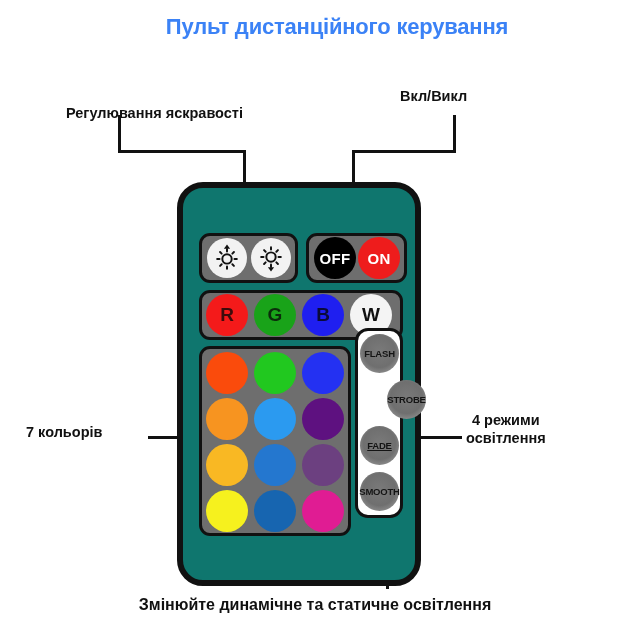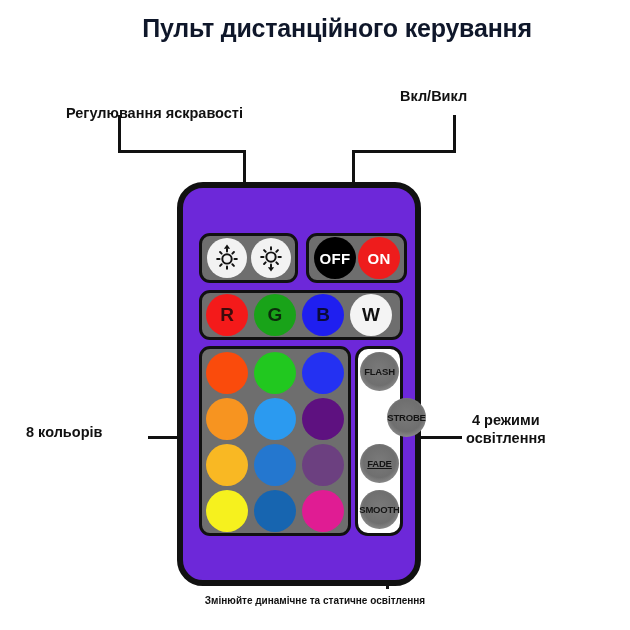--- a/index.html
+++ b/index.html
@@ -8,47 +8,47 @@
     background: #ffffff;
     font-family: "Liberation Sans", sans-serif;
     overflow: hidden;
   }
   #stage { position: relative; width: 630px; height: 630px; background: #fff; }
 
   
   .title {
     position: absolute; left: 0; top: 14px; width: 630px;
     text-align: center;
-    font-size: 25px; font-weight: bold; color: #0f172a;
+    font-size: 22px; font-weight: bold; color: #3b82f6;
     letter-spacing: -0.2px;
     padding-left: 44px;
   }
   .calloutLabel {
     position: absolute;
     font-size: 14.5px; font-weight: bold; color: #111;
     line-height: 1.22;
     white-space: pre-line;
   }
   #lbl-brightness { left: 26px;  top: 105px; margin-left: 40px; }
   #lbl-power      { left: 400px; top: 88px; }
   #lbl-colors     { left: 26px;  top: 424px; }
   #lbl-modes      { left: 466px; top: 412px; text-align: center; }
-  #lbl-bottom     { left: 0; top: 595px; width: 630px; text-align: center; font-size: 10px; }
+  #lbl-bottom     { left: 0; top: 595px; width: 630px; text-align: center; font-size: 16px; }
 
   
   .ln { position: absolute; background: #111; }
   .lnH { height: 3px; }
   .lnV { width: 3px; }
   .dot { position: absolute; width: 7px; height: 7px; border-radius: 50%; background: #111; }
 
   
   #remote {
     position: absolute; left: 177px; top: 182px;
     width: 244px; height: 404px;
-    background: #6d28d9;
+    background: #0f766e;
     border: 6px solid #111;
     border-radius: 26px;
   }
 
   
   .panel {
     position: absolute;
     background: #6e6e6e;
     border: 3px solid #111;
     border-radius: 11px;
@@ -108,21 +108,21 @@
 </style>
 </head>
 <body>
 
 <div id="stage">
 
   <div class="title">Пульт дистанційного керування</div>
 
   <div class="calloutLabel" id="lbl-brightness">Регулювання яскравості</div>
   <div class="calloutLabel" id="lbl-power">Вкл/Викл</div>
-  <div class="calloutLabel" id="lbl-colors">8 кольорів</div>
+  <div class="calloutLabel" id="lbl-colors">7 кольорів</div>
   <div class="calloutLabel" id="lbl-modes">4 режими
 освітлення</div>
   <div class="calloutLabel" id="lbl-bottom">Змінюйте динамічне та статичне освітлення</div>
 
   <div class="ln lnV" style="left:118px; top:115px; height:38px;"></div>
   <div class="ln lnH" style="left:118px; top:150px; width:128px;"></div>
   <div class="ln lnV" style="left:243px; top:150px; height:102px;"></div>
 
   <div class="ln lnV" style="left:453px; top:115px; height:38px;"></div>
   <div class="ln lnH" style="left:352px; top:150px; width:104px;"></div>
@@ -177,21 +177,21 @@
       <div class="btnRound pwrBtn" id="btn-on">ON</div>
     </div>
 
     <div id="panel-colors" style="width: 204px; left: 16px; top: 102px; height: 50px; border-radius: 11px;">
         <div class="swatch" style="background: rgb(244, 26, 26); color: rgb(61, 11, 11); left: 4px; top: 1px;">R</div>
         <div class="swatch" style="background: rgb(25, 163, 25); color: rgb(11, 45, 11); left: 52px; top: 1px;">G</div>
         <div class="swatch" style="background: rgb(31, 31, 240); color: rgb(10, 10, 58); left: 100px; top: 1px;">B</div>
         <div class="swatch" style="background: rgb(244, 244, 244); color: rgb(17, 17, 17); left: 148px; top: 1px;">W</div>
       </div>
 
-    <div id="panel-modes" style="left: 172px; top: 158px; width: 48px; height: 190px; padding-left: 28px;">
+    <div id="panel-modes" style="left: 172px; top: 140px; width: 48px; height: 190px; padding-left: 28px;">
         <div class="modeBtn" style="top: 3px; left: 2px;">FLASH</div>
         <div class="modeBtn" style="top: 49px; left: 2px; margin-left: 27px;">STROBE</div>
         <div class="modeBtn" style="top: 95px; left: 2px; text-decoration: underline;">FADE</div>
         <div class="modeBtn" style="top: 141px; left: 2px;">SMOOTH</div>
       </div>
 
   <div id="panel-colorgrid" style="position: absolute; left: 16px; top: 158px; width: 152px; height: 190px; background: rgb(110, 110, 110); border: 3px solid rgb(17, 17, 17); border-radius: 11px;">
         <div class="swatch" style="background: rgb(250, 75, 12); left: 4px; top: 3px;"></div>
         <div class="swatch" style="background: rgb(33, 200, 31); left: 52px; top: 3px;"></div>
         <div class="swatch" style="background: rgb(36, 49, 242); left: 100px; top: 3px;"></div>

